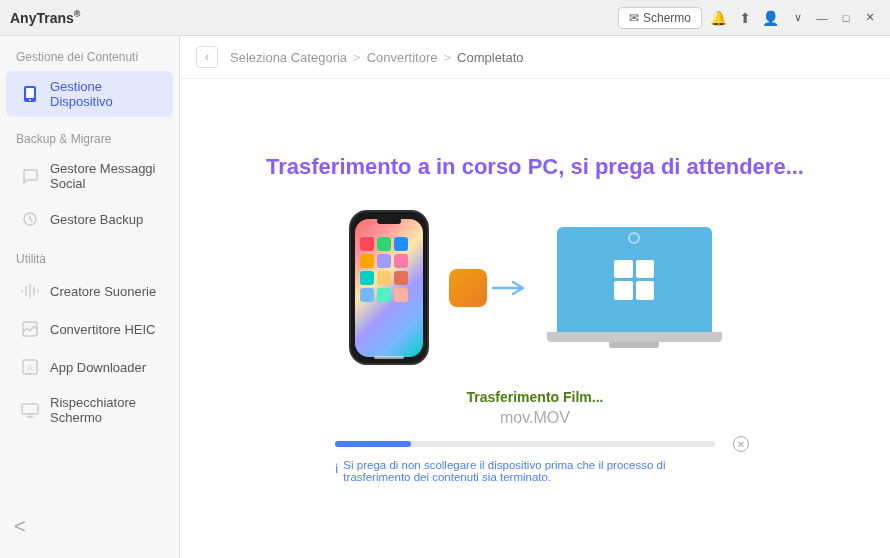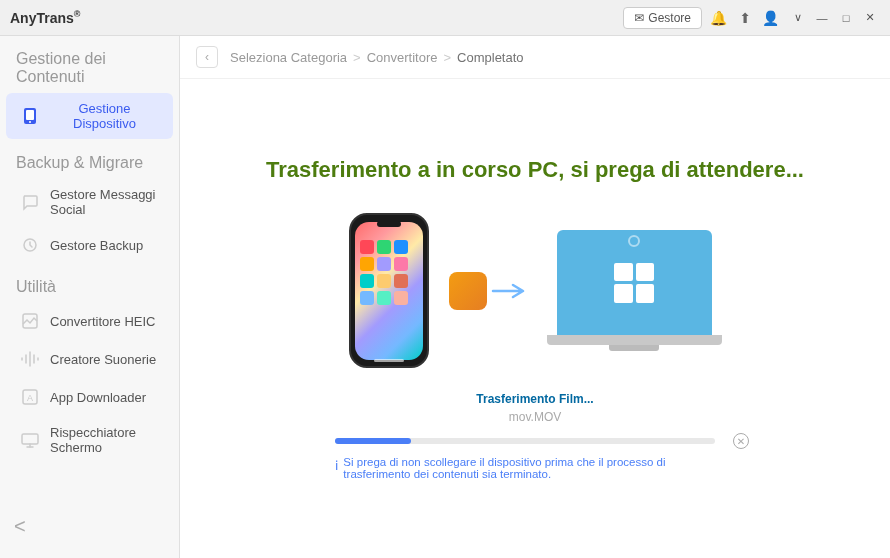--- a/index.html
+++ b/index.html
@@ -93,40 +93,39 @@
       width: 180px;
       background: #f7f7f7;
       border-right: 1px solid #e0e0e0;
       display: flex;
       flex-direction: column;
       flex-shrink: 0;
       overflow-y: auto;
       padding-bottom: 10px;
     }
     .sidebar-section-title {
-      font-size: 16px;
+      font-size: 12px;
       color: #999;
       padding: 14px 16px 6px 16px;
       font-weight: 500;
     }
     .sidebar-item {
       display: flex;
       align-items: center;
       gap: 10px;
       padding: 8px 14px;
       cursor: pointer;
       border-radius: 6px;
       margin: 1px 6px;
       font-size: 13px;
       color: #555;
     }
     .sidebar-item.active {
       background: #e3e8ff;
       color: #3a5bef;
-      text-align: center;
     }
     .sidebar-item .item-icon {
       width: 20px;
       height: 20px;
       flex-shrink: 0;
       display: flex;
       align-items: center;
       justify-content: center;
       color: #888;
     }
@@ -186,21 +185,21 @@
       flex: 1;
       display: flex;
       flex-direction: column;
       align-items: center;
       justify-content: center;
       padding: 20px;
     }
     .transfer-title {
       font-size: 22px;
       font-weight: 700;
-      color: #4d7c0f;
+      color: #8b5cf6;
       margin-bottom: 30px;
       text-align: center;
     }
 
     
     .illustration {
       display: flex;
       align-items: center;
       gap: 20px;
       margin-bottom: 24px;
@@ -328,27 +327,27 @@
       background: #bbb;
       border-radius: 0 0 3px 3px;
     }
 
     
     .progress-section {
       width: 400px;
       text-align: center;
     }
     .transfer-filename {
-      font-size: 12px;
+      font-size: 14px;
       font-weight: 600;
-      color: #0369a1;
+      color: #4d7c0f;
       margin-bottom: 4px;
     }
     .transfer-ext {
-      font-size: 12px;
+      font-size: 16px;
       color: #aaa;
       margin-bottom: 14px;
     }
     .progress-bar-container {
       width: 100%;
       height: 6px;
       background: #e8e8e8;
       border-radius: 3px;
       position: relative;
       margin-bottom: 6px;
@@ -396,21 +395,21 @@
 
 <div class="title-bar">
   <div class="title-bar-left">
     <span class="app-title">
       <span>AnyTrans</span><sup>®</sup>
     </span>
   </div>
   <div class="title-bar-right">
     <button class="feedback-btn">
       <span>✉</span>
-      <span>Gestore</span>
+      <span>Schermo</span>
     </button>
     <div class="window-icon">🔔</div>
     <div class="window-icon">⬆</div>
     <div class="window-icon">👤</div>
     <div class="window-controls">
       <div class="win-btn">∨</div>
       <div class="win-btn">—</div>
       <div class="win-btn">□</div>
       <div class="win-btn close">✕</div>
     </div>
@@ -455,34 +454,34 @@
         </svg>
       </div>
       <span>Gestore Backup</span>
     </div>
 
     <div class="sidebar-section-title">Utilità</div>
 
     <div class="sidebar-item">
       <div class="item-icon">
         <svg width="18" height="18" viewBox="0 0 18 18" fill="none">
+          <path d="M9 2v14M5 5v8M13 5v8M1 8v2M17 8v2" stroke="#ccc" stroke-width="1.5" stroke-linecap="round"></path>
+        </svg>
+      </div>
+      <span>Creatore Suonerie</span>
+    </div>
+
+    <div class="sidebar-item">
+      <div class="item-icon">
+        <svg width="18" height="18" viewBox="0 0 18 18" fill="none">
           <rect x="2" y="2" width="14" height="14" rx="2" stroke="#ccc" stroke-width="1.5"></rect>
           <path d="M2 12l4-4 3 3 4-5 3 3" stroke="#ccc" stroke-width="1.5"></path>
         </svg>
       </div>
       <span>Convertitore HEIC</span>
-    </div>
-
-    <div class="sidebar-item">
-      <div class="item-icon">
-        <svg width="18" height="18" viewBox="0 0 18 18" fill="none">
-          <path d="M9 2v14M5 5v8M13 5v8M1 8v2M17 8v2" stroke="#ccc" stroke-width="1.5" stroke-linecap="round"></path>
-        </svg>
-      </div>
-      <span>Creatore Suonerie</span>
     </div>
 
     <div class="sidebar-item">
       <div class="item-icon">
         <svg width="18" height="18" viewBox="0 0 18 18" fill="none">
           <rect x="2" y="2" width="14" height="14" rx="2" stroke="#ccc" stroke-width="1.5"></rect>
           <text x="9" y="13" text-anchor="middle" font-size="9" fill="#ccc">A</text>
         </svg>
       </div>
       <span>App Downloader</span>

